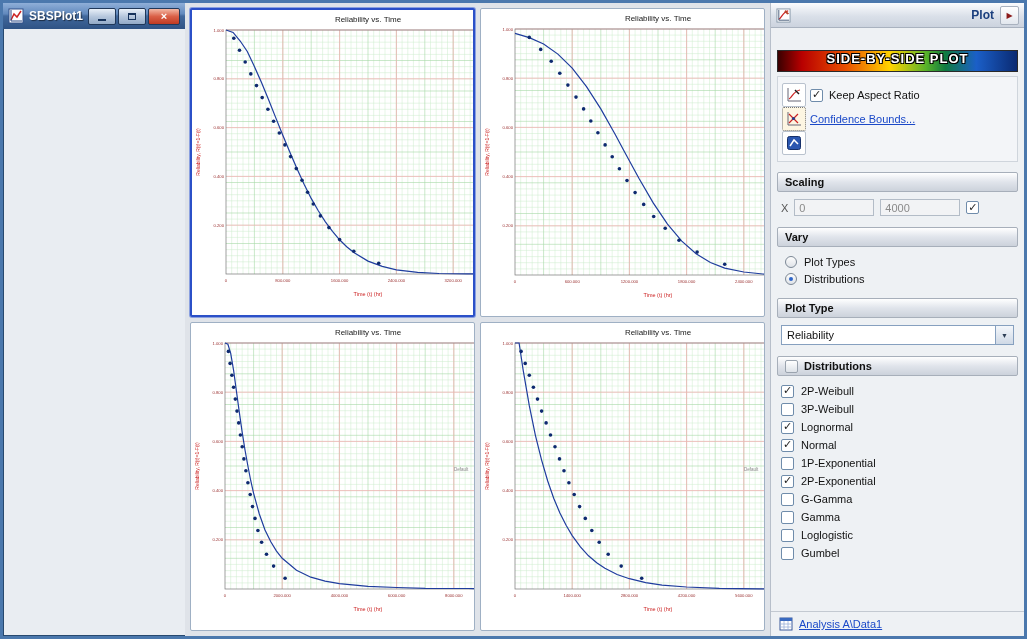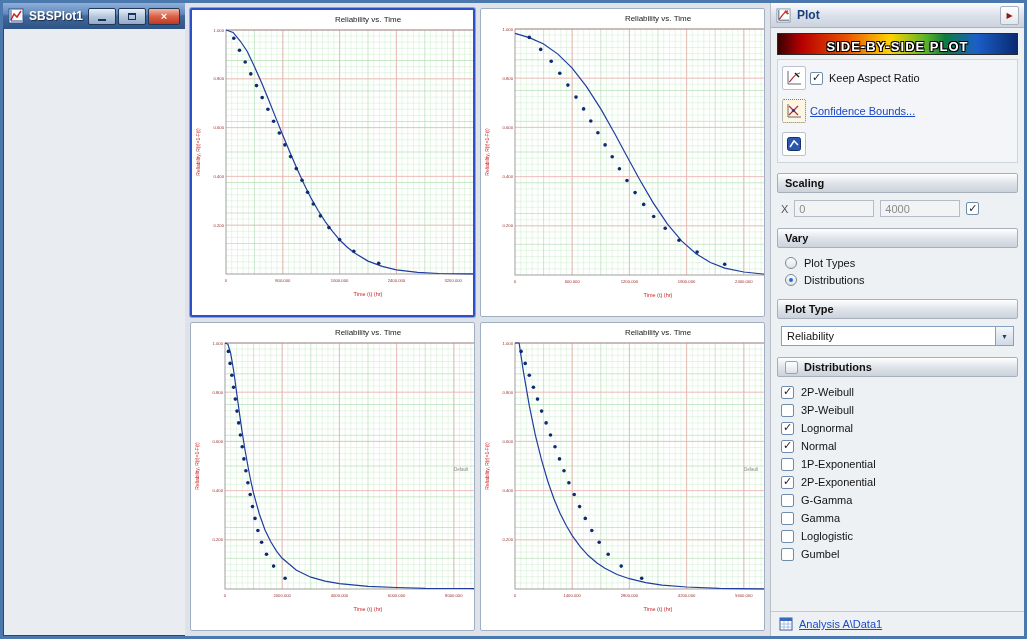--- a/index.html
+++ b/index.html
@@ -11,25 +11,25 @@
   .win-btn.close{width:30px;background:linear-gradient(#f3b9a5,#da6047 50%,#bf3a22);color:#fff;font-size:11px;font-weight:bold;}
   .glyph-min{width:8px;height:2px;background:#17335c;margin-top:7px;}
   .glyph-max{width:8px;height:7px;border:1px solid #17335c;border-top-width:2px;box-sizing:border-box;}
   .content{flex:1;display:flex;min-height:0;}
   .plots-area{flex:1;min-width:0;display:grid;grid-template-columns:1fr 1fr;grid-template-rows:1fr 1fr;gap:5px;padding:5px;background:#dfe3e9;}
   .plot-panel{background:#fff;border:1px solid #9fb0c4;border-radius:2px;position:relative;overflow:hidden;}
   .plot-panel.selected{border:2px solid #2b50c8;box-shadow:0 0 0 1px #8aa0e0;}
   .plot-panel svg{display:block;}
   .side-panel{width:253px;flex:0 0 253px;background:#eef1f4;border-left:1px solid #b7bfca;display:flex;flex-direction:column;overflow:hidden;}
   .panel-header{height:24px;flex:0 0 24px;background:linear-gradient(#fbfcfe,#dae0e9 55%,#ccd3de);border-bottom:1px solid #a9b2bf;display:flex;align-items:center;gap:6px;padding:0 5px;}
-  .panel-header .ph-title{color:#1b3f7e;font-weight:bold;font-size:12px;flex:1;}
+  .panel-header .ph-title{color:#1b3f7e;font-weight:bold;font-size:12px;flex:1;text-align:right;}
   .ph-arrow{width:17px;height:17px;border:1px solid #a9b2bf;border-radius:2px;background:linear-gradient(#fff,#e2e7ee);display:flex;align-items:center;justify-content:center;font-size:8px;color:#8b1a1a;}
-  .banner{margin:5px 6px 4px;height:20px;border:1px solid #2a2a2a;background:linear-gradient(90deg,#3a0000 0%,#b80000 10%,#e84e00 28%,#ffd400 47%,#58b22a 62%,#0f7a40 70%,#1b5fc8 83%,#0a2a72 100%);display:flex;align-items:flex-end;justify-content:center;}
+  .banner{margin:22px 6px 4px;height:20px;border:1px solid #2a2a2a;background:linear-gradient(90deg,#3a0000 0%,#b80000 10%,#e84e00 28%,#ffd400 47%,#58b22a 62%,#0f7a40 70%,#1b5fc8 83%,#0a2a72 100%);display:flex;align-items:flex-start;justify-content:center;}
   .banner span{color:#fff;font-weight:bold;font-size:13px;letter-spacing:1px;text-shadow:-1px -1px 0 #000,1px -1px 0 #000,-1px 1px 0 #000,1px 1px 0 #000;}
-  .top-group{margin:0 6px 2px;border:1px solid #cfd5dc;background:#f3f5f8;padding:6px 4px;display:grid;grid-template-columns:28px 1fr;row-gap:9px;align-items:center;}
+  .top-group{margin:0 6px 2px;border:1px solid #cfd5dc;background:#f3f5f8;padding:6px 4px;display:grid;grid-template-columns:28px 1fr;align-items:center;}
   .tool-btn{width:22px;height:22px;border:1px solid #b9c2ce;border-radius:2px;background:#fff;display:flex;align-items:center;justify-content:center;}
   .tool-btn.active{border:1px dotted #777;background:#fdf6e2;}
   .cb{width:13px;height:13px;box-sizing:border-box;border:1px solid #6f8cab;background:#fff;display:inline-flex;align-items:center;justify-content:center;border-radius:2px;flex:0 0 13px;}
   .cb.on::after{content:"\2713";font-size:11px;color:#1c1c1c;line-height:1;margin-top:-1px;}
   .ctl-row{display:flex;align-items:center;gap:6px;}
   .ctl-label{font-size:11px;color:#111;}
   .link{color:#1b49c8;text-decoration:underline;font-size:11px;cursor:pointer;}
   .section-bar{margin:8px 6px 4px;height:18px;flex:0 0 18px;background:linear-gradient(#ffffff,#e0e4eb 50%,#ccd2db);border:1px solid #a7afba;border-radius:2px;display:flex;align-items:center;padding:0 7px;font-weight:bold;font-size:11px;color:#101010;gap:6px;}
   .hdr-btn{width:13px;height:13px;box-sizing:border-box;border:1px solid #9aa3ae;background:linear-gradient(#fff,#dde2e8);border-radius:2px;}
   .scaling-row{display:flex;align-items:center;gap:6px;margin:3px 10px;}

